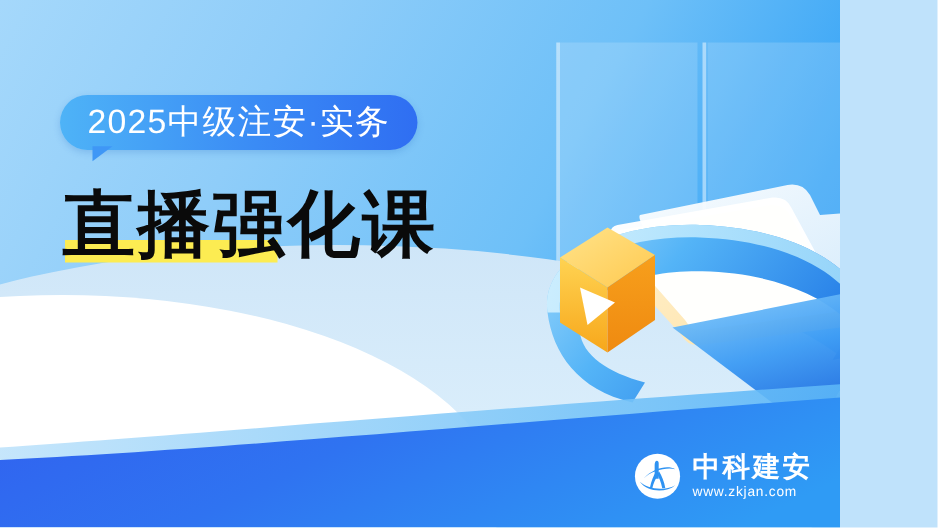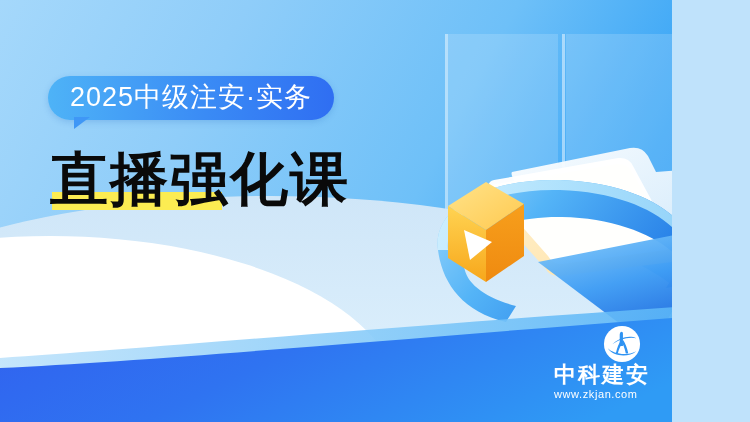--- a/index.html
+++ b/index.html
@@ -82,21 +82,21 @@
   }
   .badge span{
     color:#ffffff;font-size:31px;font-weight:bold;line-height:1;
     font-family:"Liberation Sans","DejaVu Sans",sans-serif;
   }
 
   
   .illus{position:absolute;left:420px;top:110px;width:330px;height:240px;}
 
   
-  .brand{position:absolute;right:22px;bottom:22px;display:flex;align-items:flex-end;flex-direction:column;}
+  .brand{position:absolute;right:22px;bottom:22px;display:flex;align-items:center;}
   .brand-mark{width:38px;height:38px;margin-right:9px;}
   .brand-text{display:flex;flex-direction:column;}
   .brand-name{
     color:#ffffff;font-size:22px;font-weight:bold;letter-spacing:2px;line-height:1.05;
     font-family:"Liberation Sans","DejaVu Sans",sans-serif;
   }
   .brand-url{
     color:#ffffff;font-size:11px;letter-spacing:0.6px;margin-top:3px;line-height:1;
     font-family:"Liberation Sans","DejaVu Sans",sans-serif;
   }

